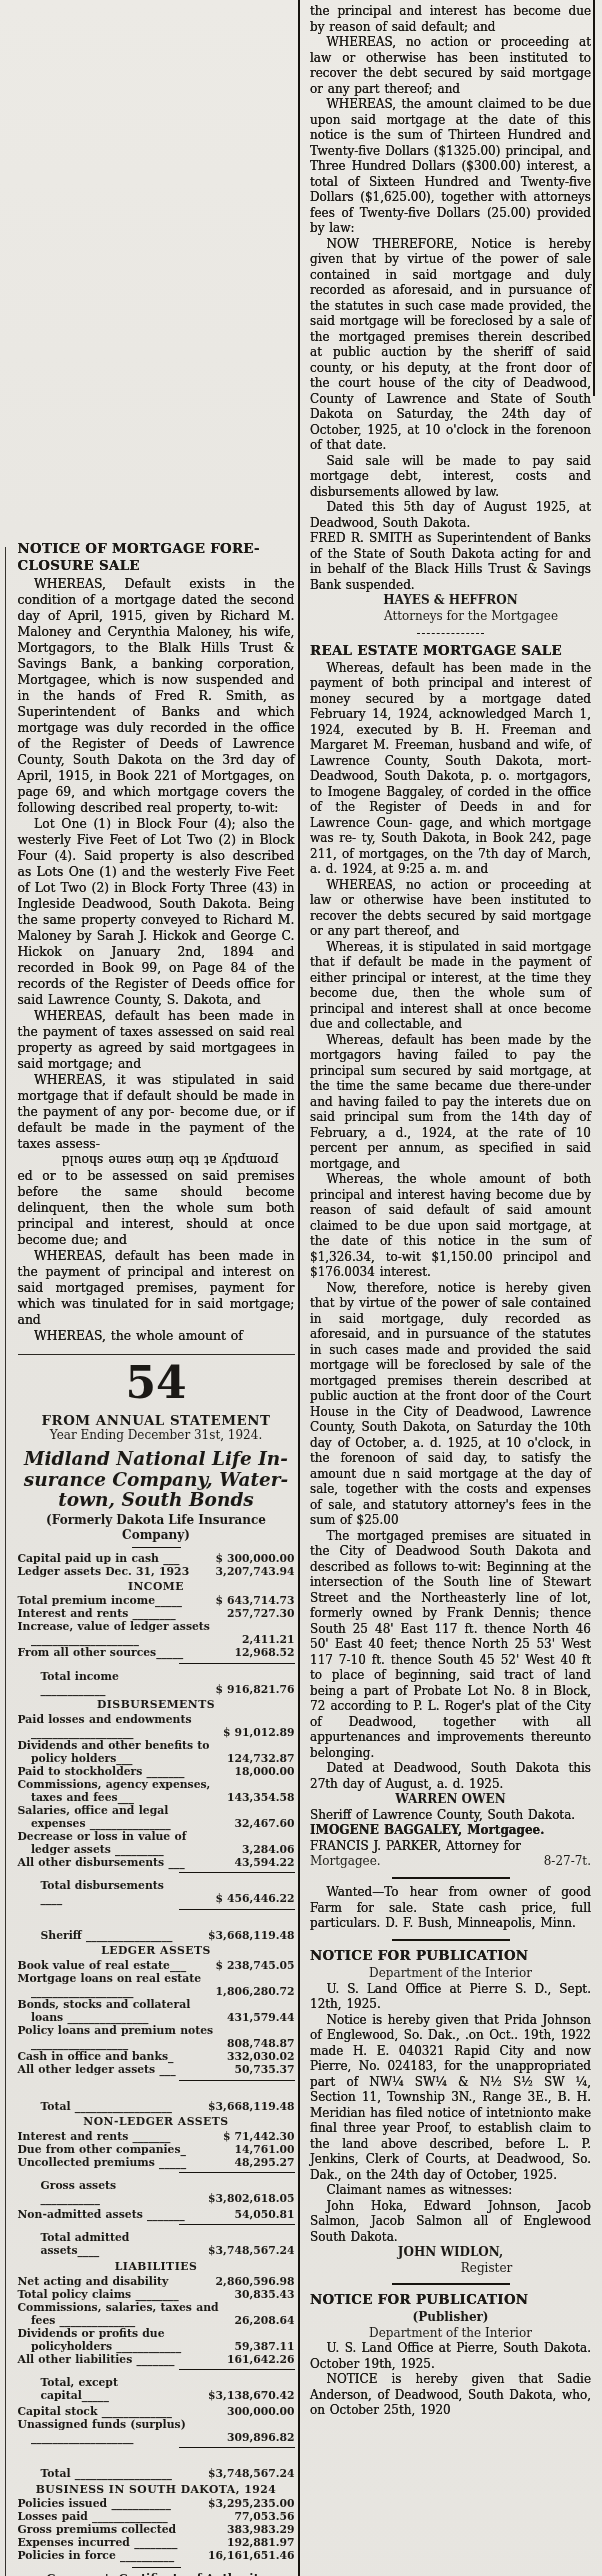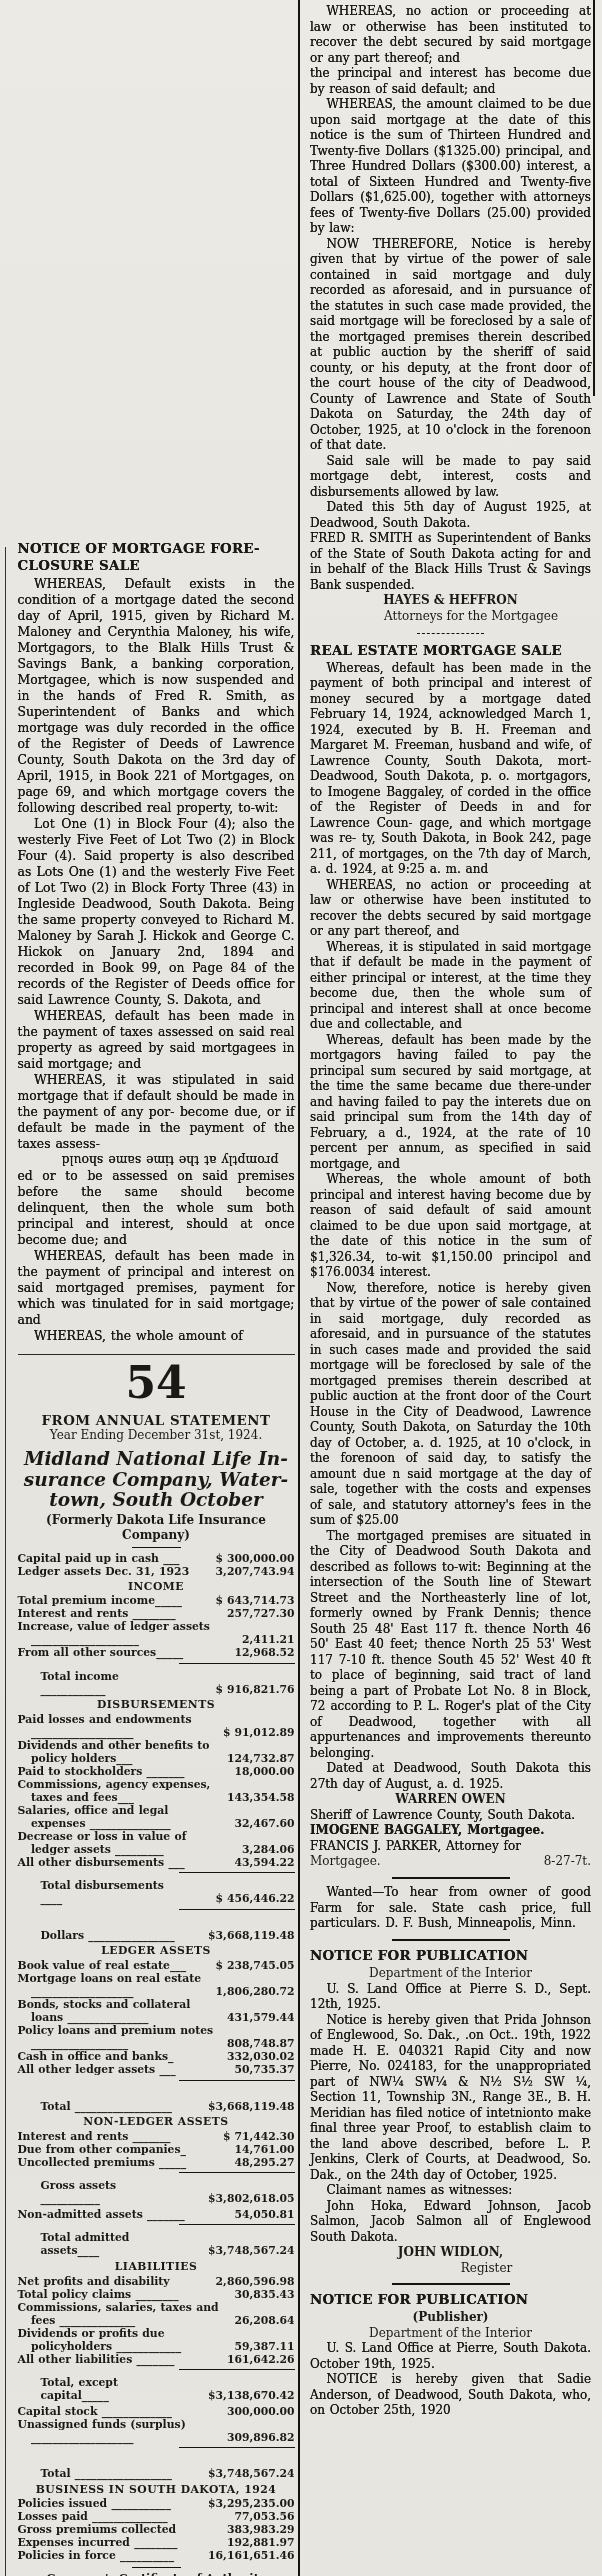--- a/index.html
+++ b/index.html
@@ -95,21 +95,21 @@
 
     <hr class="hr-long">
 
     <section>
       <div class="big-number">54</div>
       <div class="kicker">FROM ANNUAL STATEMENT</div>
       <div class="kicker2">Year Ending December 31st, 1924.</div>
       <h1 class="company-title">
         <span>Midland National Life In-</span><br>
         <span>surance Company, Water-</span><br>
-        <span>town, South October</span>
+        <span>town, South Bonds</span>
       </h1>
       <div class="formerly">(Formerly Dakota Life Insurance Company)</div>
       <hr class="hr-tiny">
       <div class="statement">
           <div class="srow">
             <span class="slabel">Capital paid up in cash ___</span>
             <span class="sval">$  300,000.00</span>
           </div>
           <div class="srow">
             <span class="slabel">Ledger assets Dec. 31, 1923</span>
@@ -163,21 +163,21 @@
           </div>
           <div class="srow">
             <span class="slabel">All other disbursements ___</span>
             <span class="sval">43,594.22</span>
           </div>
           <div class="srow total">
             <span class="slabel">Total disbursements ____</span>
             <span class="sval">$  456,446.22</span>
           </div>
           <div class="srow total">
-            <span class="slabel">Dollars ________________</span>
+            <span class="slabel">Sheriff ________________</span>
             <span class="sval">$3,668,119.48</span>
           </div>
           <div class="sheader">LEDGER ASSETS</div>
           <div class="srow">
             <span class="slabel">Book value of real estate___</span>
             <span class="sval">$  238,745.05</span>
           </div>
           <div class="srow">
             <span class="slabel">Mortgage loans on real estate ___________________</span>
             <span class="sval">1,806,280.72</span>
@@ -222,21 +222,21 @@
           <div class="srow">
             <span class="slabel">Non-admitted assets _______</span>
             <span class="sval">54,050.81</span>
           </div>
           <div class="srow total">
             <span class="slabel">Total admitted assets____</span>
             <span class="sval">$3,748,567.24</span>
           </div>
           <div class="sheader">LIABILITIES</div>
           <div class="srow">
-            <span class="slabel">Net profits and disability</span>
+            <span class="slabel">Net acting and disability</span>
             <span class="sval">2,860,596.98</span>
           </div>
           <div class="srow">
             <span class="slabel">Total policy claims ________</span>
             <span class="sval">30,835.43</span>
           </div>
           <div class="srow">
             <span class="slabel">Commissions, salaries, taxes and fees ______________</span>
             <span class="sval">26,208.64</span>
           </div>
@@ -292,22 +292,22 @@
         <div>
             <p class="p certp">Whereas, The Midland National Life Insurance Company, a corporation organized under the laws of South Dakota, has filed in this office a sworn statement exhibiting its condition and business for the year ending December 31, 1924, conformable to the requirements of the laws of this state regulating the business of insurance; and,</p>
           </div>
       </div>
     </section>
   </div>
 
   <div class="col col-right">
     <section>
       <div>
+          <p class="p noindent">the principal and interest has become due by reason of said default; and</p>
           <p class="p">WHEREAS, no action or proceeding at law or otherwise has been instituted to recover the debt secured by said mortgage or any part thereof; and</p>
-          <p class="p noindent">the principal and interest has become due by reason of said default; and</p>
           <p class="p">WHEREAS, the amount claimed to be due upon said mortgage at the date of this notice is the sum of Thirteen Hundred and Twenty-five Dollars ($1325.00) principal, and Three Hundred Dollars ($300.00) interest, a total of Sixteen Hundred and Twenty-five Dollars ($1,625.00), together with attorneys fees of Twenty-five Dollars (25.00) provided by law:</p>
           <p class="p">NOW THEREFORE, Notice is hereby given that by virtue of the power of sale contained in said mortgage and duly recorded as aforesaid, and in pursuance of the statutes in such case made provided, the said mortgage will be foreclosed by a sale of the mortgaged premises therein described at public auction by the sheriff of said county, or his deputy, at the front door of the court house of the city of Deadwood, County of Lawrence and State of South Dakota on Saturday, the 24th day of October, 1925, at 10 o'clock in the forenoon of that date.</p>
           <p class="p">Said sale will be made to pay said mortgage debt, interest, costs and disbursements allowed by law.</p>
           <p class="p">Dated this 5th day of August 1925, at Deadwood, South Dakota.</p>
           <p class="p noindent">FRED R. SMITH as Superintendent of Banks of the State of South Dakota acting for and in behalf of the Black Hills Trust &amp; Savings Bank suspended.</p>
         </div>
       <p class="center bold">HAYES &amp; HEFFRON</p>
       <p class="attorneys-line">Attorneys for the Mortgagee</p>
     </section>
 

